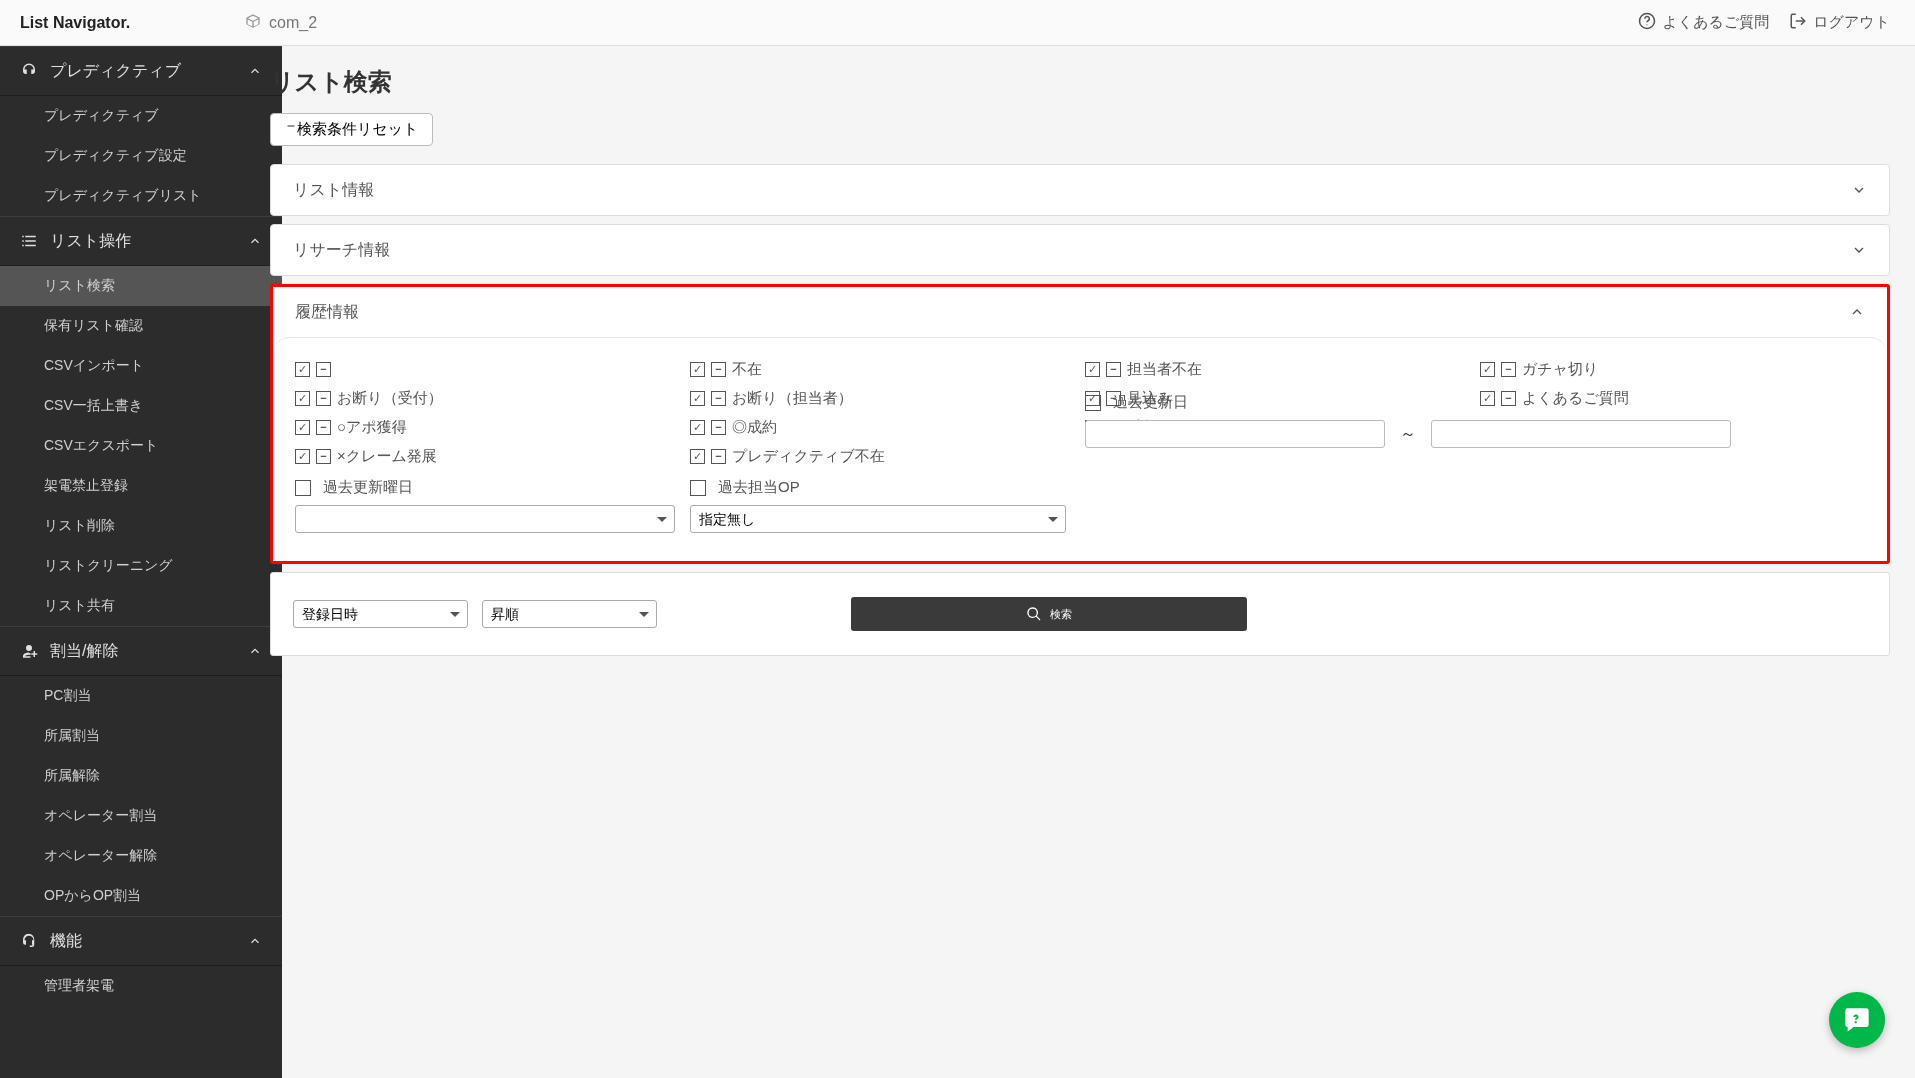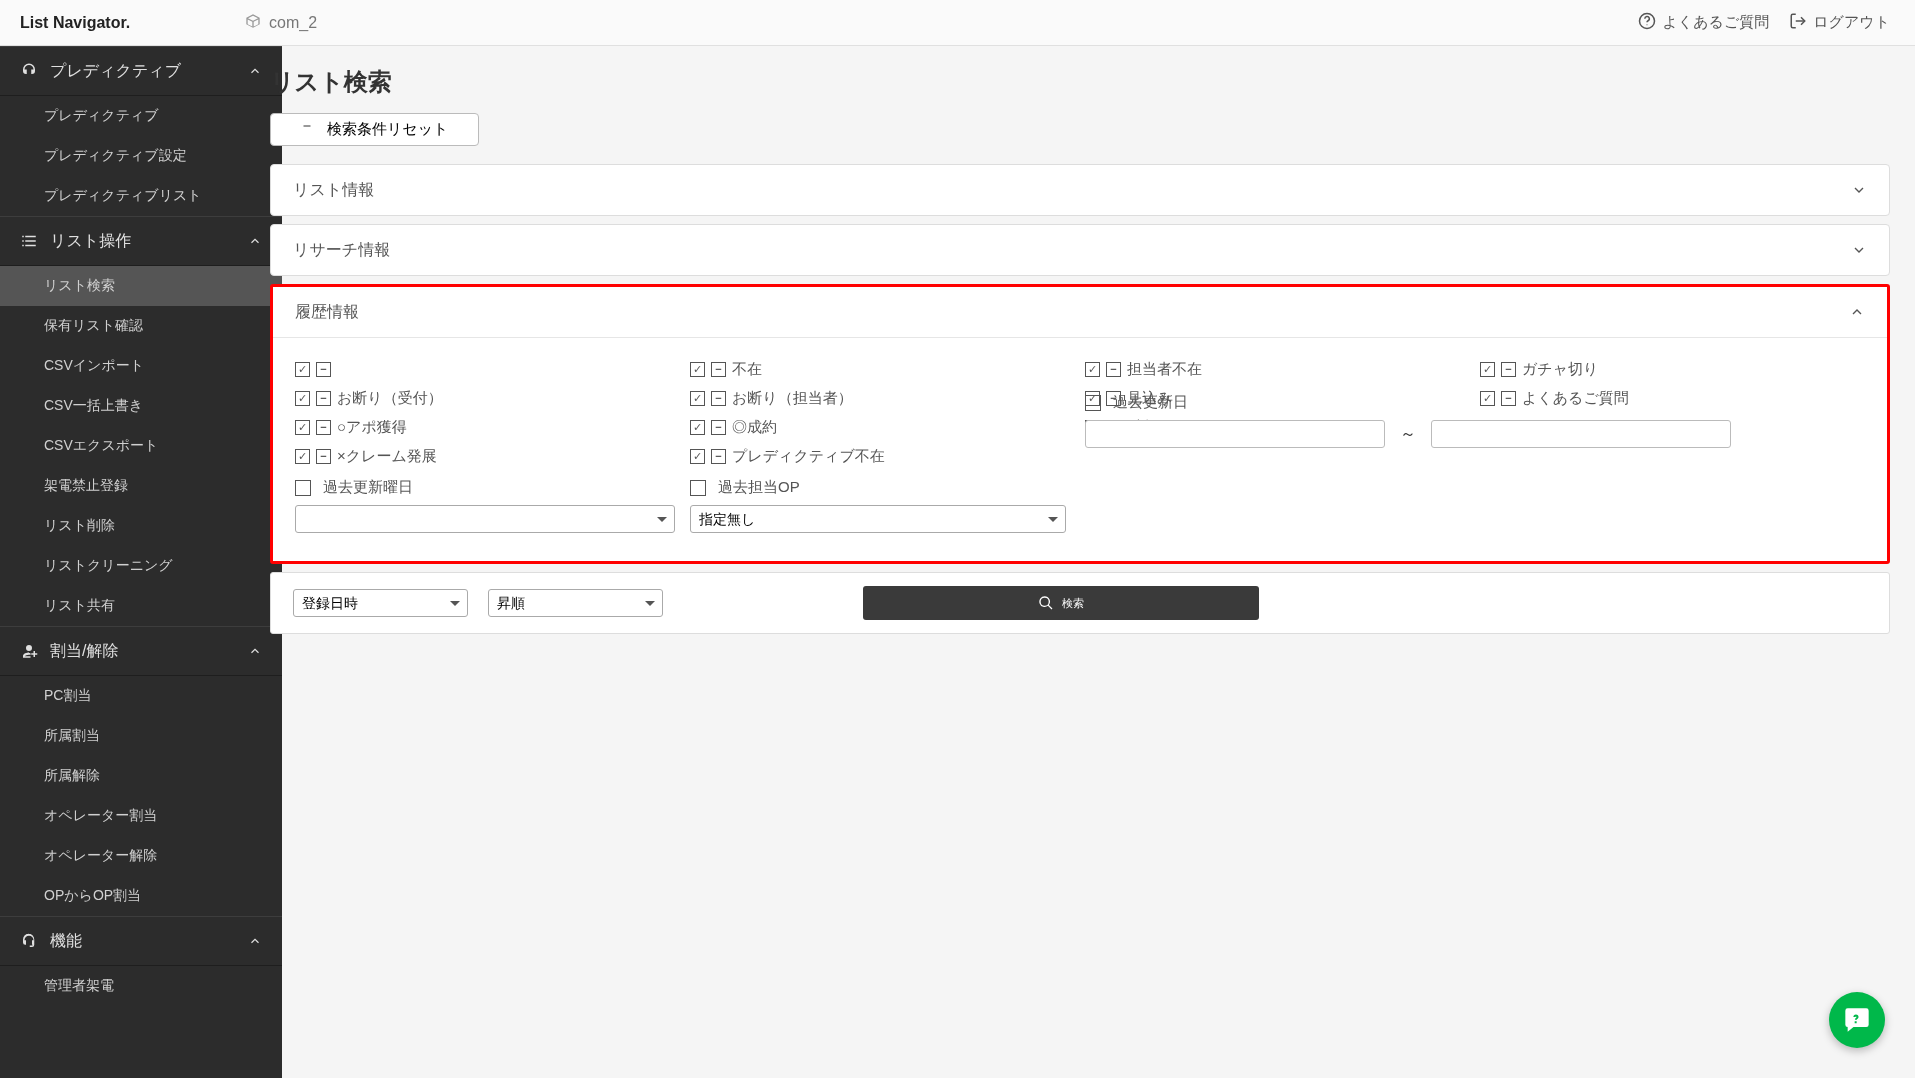--- a/index.html
+++ b/index.html
@@ -23,29 +23,29 @@
     .chev { width:14px;height:14px;fill:#e0e0e0; }
     
     .sidebar::-webkit-scrollbar { width:12px; }
     .sidebar::-webkit-scrollbar-thumb { background:#666; border-radius:6px; }
     .sidebar::-webkit-scrollbar-track { background:#2c2c2c; }
 
     
     .main { position:absolute; left:245px; top:46px; right:0; bottom:0; overflow-y:auto; padding:20px 25px 40px 25px; }
     .page-title { font-size:24px; font-weight:700; margin-bottom:15px; }
 
-    .reset-btn { background:#fff; border:1px solid #bbb; border-radius:4px; padding:6px 30px; font-size:15px; display:inline-flex; align-items:flex-start; gap:14px; cursor:pointer; margin-bottom:18px; }
+    .reset-btn { background:#fff; border:1px solid #bbb; border-radius:4px; padding:6px 14px; font-size:15px; display:inline-flex; align-items:flex-start; gap:0; cursor:pointer; margin-bottom:18px; }
     .reset-btn svg { width:12px;height:12px;stroke:#333;stroke-width:2; }
 
     .panel { background:#fff; border:1px solid #ddd; border-radius:4px; margin-bottom:8px; }
     .panel-head { display:flex; align-items:center; padding:0 22px; height:50px; font-size:16px; color:#555; cursor:pointer; }
     .panel-head .pchev { margin-left:auto; width:16px;height:16px; fill:none; stroke:#555; stroke-width:2; }
 
     .panel.open .panel-body { display:block; }
-    .panel-body { display:none; border-top:1px solid #e6e6e6; padding:22px 22px 28px 22px; }
+    .panel-body { display:none; border-top:1px solid #e6e6e6; padding:22px 22px 28px 22px;border-radius:17px; }
 
     .history-panel { border:3px solid #f00; border-radius:3px; }
 
     .status-grid { display:grid; grid-template-columns:repeat(4,1fr); column-gap:10px; row-gap:10px; font-size:15px; color:#555; }
     .status-item { display:flex; align-items:center; gap:6px; white-space:nowrap; }
     .cbx { width:15px; height:15px; border:1.5px solid #555; display:inline-flex; align-items:center; justify-content:center; font-size:11px; cursor:pointer; }
     .cbx.checked::after { content:"✓"; line-height:1; }
     .cbx.minus::after { content:"−"; line-height:1; font-weight:700; }
 
     .single-check { display:flex; align-items:center; gap:12px; color:#555; font-size:15px; }
@@ -55,21 +55,21 @@
     .date-row { display:flex; align-items:center; gap:15px; }
     .date-row input { width:300px; }
     .txtin { height:28px; border:1px solid #bbb; border-radius:3px; padding:0 8px; font-size:14px; background:#fff; }
     .sel { height:28px; border:1px solid #aaa; border-radius:3px; padding:0 22px 0 8px; font-size:14px; background:#fff; appearance:none; -webkit-appearance:none; position:relative; }
     .sel-wrap { position:relative; display:inline-block; }
     .sel-wrap::after { content:""; position:absolute; right:8px; top:50%; margin-top:-2px; border:5px solid transparent; border-top-color:#555; pointer-events:none; }
     .sel-wrap .sel { width:100%; }
 
     .history-middle { display:grid; grid-template-columns:repeat(4,1fr); column-gap:10px; margin-top:12px; align-items:start; }
 
-    .bottom-bar { background:#fff; border:1px solid #ddd; border-radius:3px; padding:13px 22px; margin-top:8px; display:flex; align-items:center; gap:20px; }
+    .bottom-bar { background:#fff; border:1px solid #ddd; border-radius:3px; padding:24px 22px; margin-top:8px; display:flex; align-items:center; gap:14px; }
     .bottom-bar .sel-wrap { width:175px; }
     .search-btn { margin-left:180px; width:396px; height:34px; background:#3a3a3a; color:#fff; border:none; border-radius:3px; font-size:11px; display:flex; align-items:center; justify-content:center; gap:8px; cursor:pointer; }
     .search-btn svg { width:16px;height:16px;fill:#fff; }
 
     .fab { position:absolute; right:30px; bottom:30px; width:56px;height:56px; border-radius:50%; background:#00b84a; box-shadow:0 3px 8px rgba(0,0,0,.25); display:flex; align-items:center; justify-content:center; cursor:pointer; }
     .fab svg { width:28px;height:28px;fill:#fff; }
   </style>
 </head>
 <body>
 

